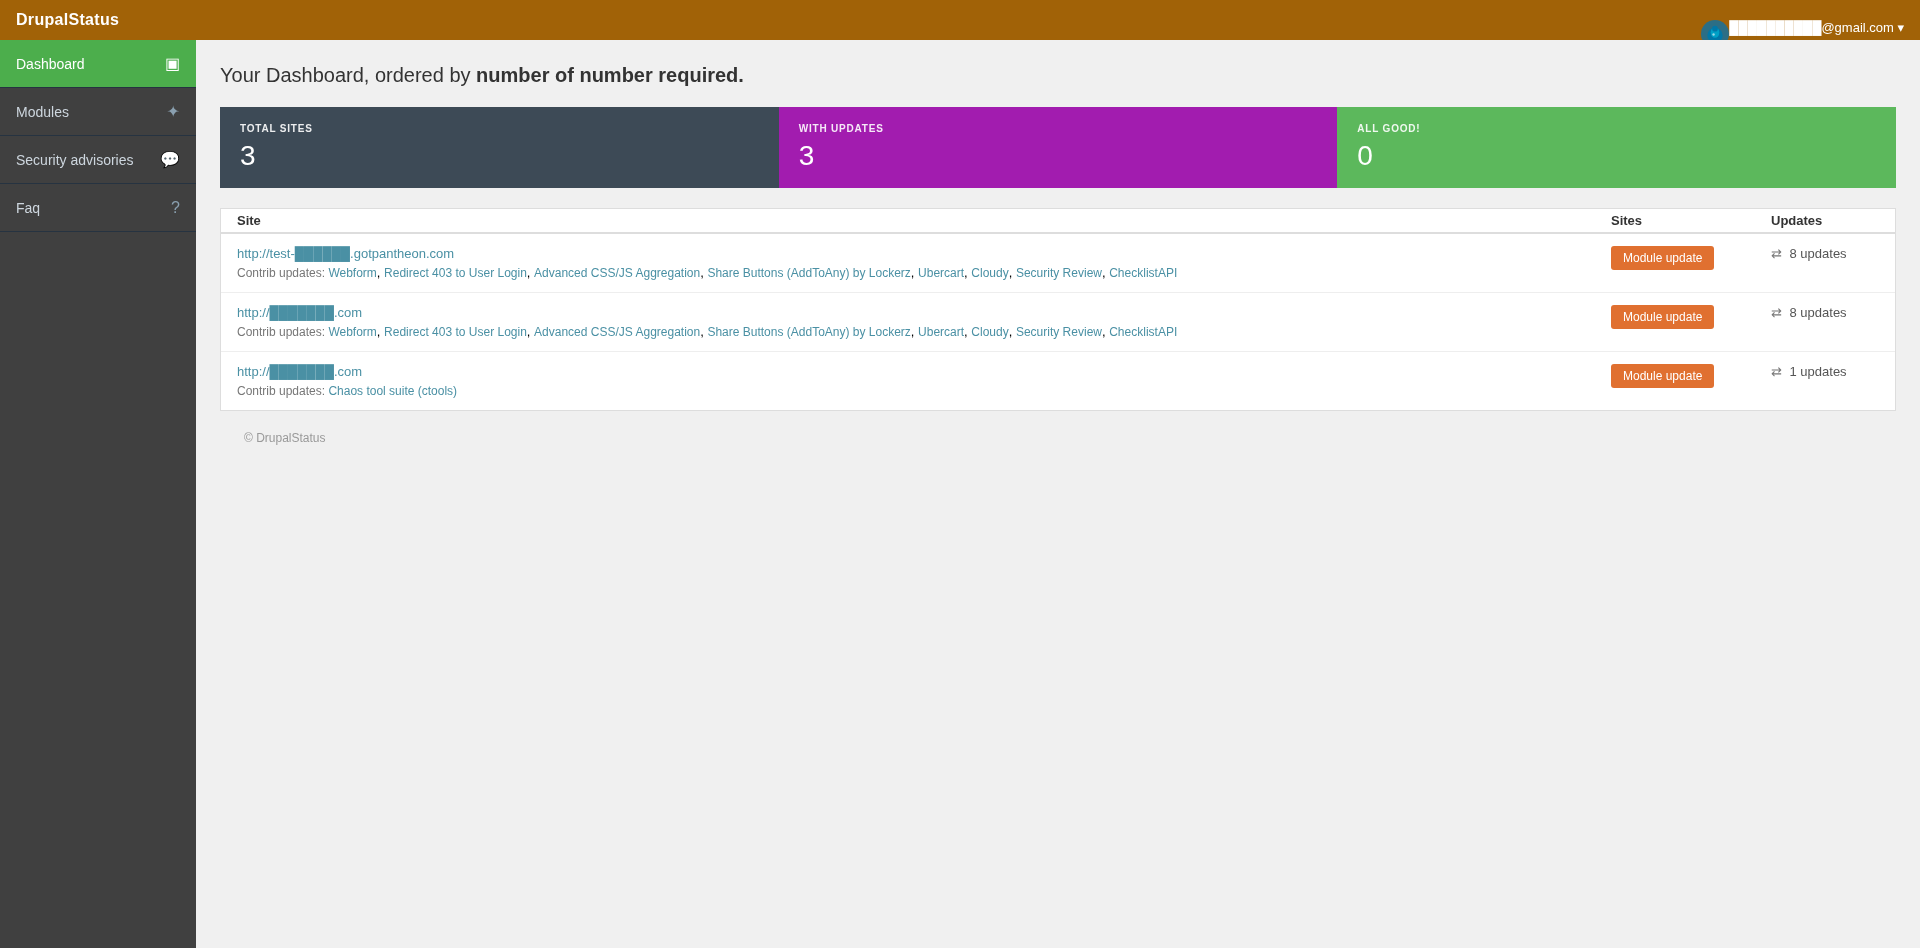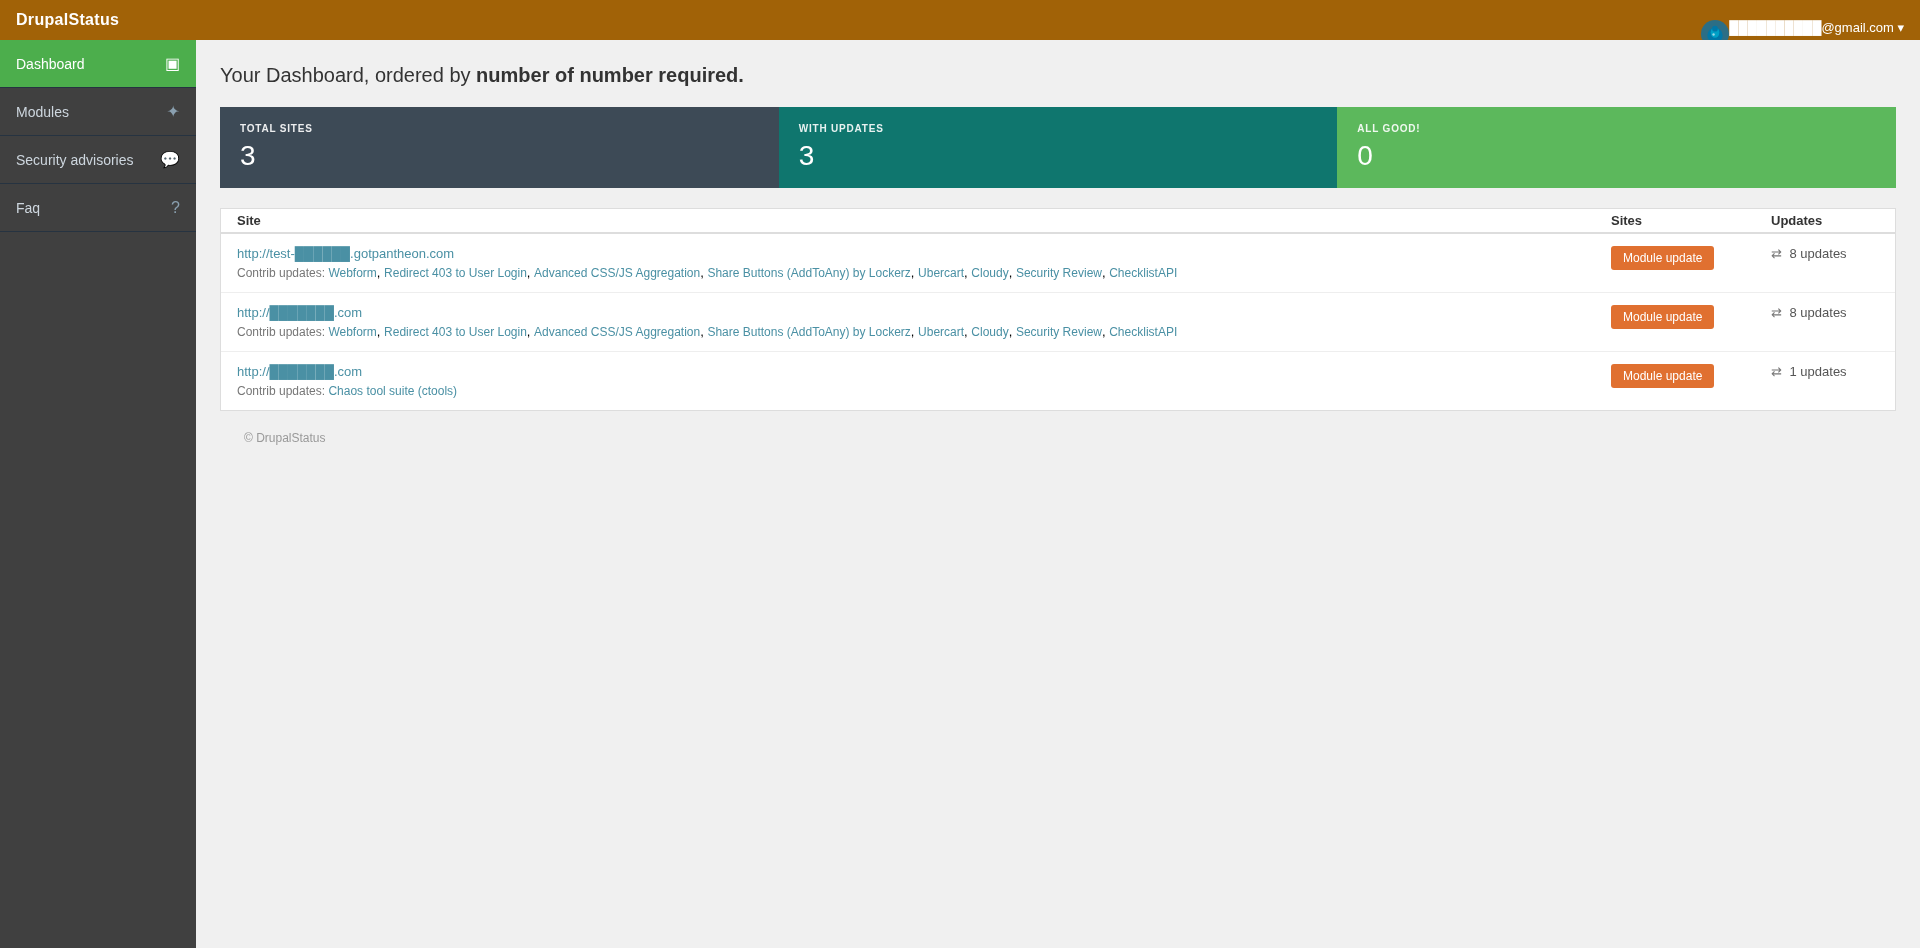--- a/index.html
+++ b/index.html
@@ -99,21 +99,21 @@
     .stats-row {
       display: flex;
       margin-bottom: 20px;
     }
     .stat-card {
       flex: 1;
       padding: 16px 20px;
       color: #fff;
     }
     .stat-card.dark { background: #3d4a56; }
-    .stat-card.red { background: #0f766e; }
+    .stat-card.red { background: #a21caf; }
     .stat-card.green { background: #5cb85c; }
     .stat-label {
       font-size: 10px;
       font-weight: 700;
       letter-spacing: 0.8px;
       text-transform: uppercase;
       opacity: 0.9;
       margin-bottom: 6px;
     }
     .stat-value {

